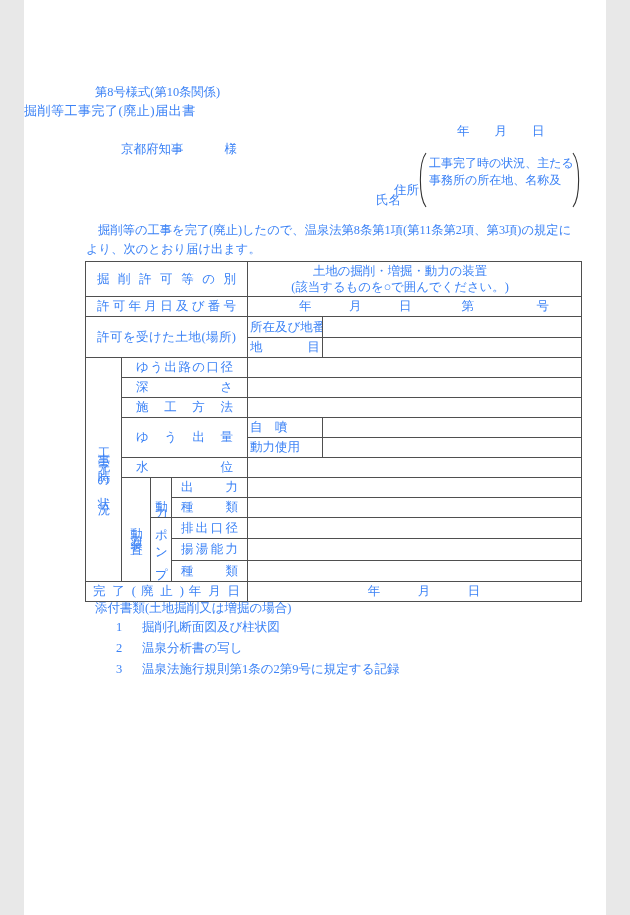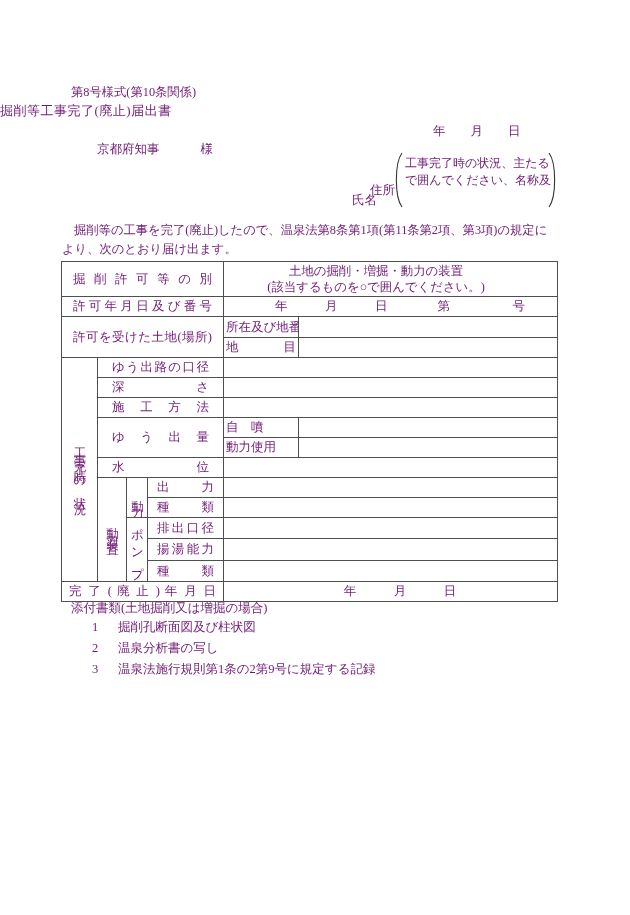--- a/index.html
+++ b/index.html
@@ -1,20 +1,20 @@
 <!DOCTYPE html>
 <html><head>
 <meta charset="utf-8">
 <style>
   html,body { margin:0; padding:0; background:#e8e8e8; }
   .page {
-    position:relative; width:630px; height:915px; margin:0 auto;
+    position:relative; width:582px; height:915px; margin:0 auto;
     background:#ffffff; overflow:hidden;
     font-family:"Liberation Serif","DejaVu Serif",serif;
-    color:#701a75; font-size:12.5px;
+    color:#3b82f6; font-size:12.5px;
   }
   .abs { position:absolute; }
   .form-number { left:71px; top:84px; font-size:12.3px; }
   .doc-title { left:0; top:102px; width:630px; text-align:left; font-size:13px; letter-spacing:0.5px; }
   .date-line { left:433px; top:123px; font-size:12.5px; }
   .addressee { left:97px; top:141px; font-size:12.5px; }
   .honorific { margin-left:41px; }
   .addr-label { font-size:12.5px; }
   .addr-label1 { left:370px; top:158px;margin-top:24px; }
   .addr-label2 { left:352px; top:192px; }
@@ -63,21 +63,21 @@
 
   <div class="abs addr-label addr-label1">住所</div>
   <div class="abs addr-label addr-label2">氏名</div>
   <div class="abs bracket bracket-left">
     <svg width="11" height="56" viewBox="0 0 11 56">
         <path d="M10 1 C 2.5 11, 2.5 45, 10 55" fill="none" stroke="#333" stroke-width="1.1"></path>
       </svg>
   </div>
   <div class="abs addr-note">
     <div>工事完了時の状況、主たる</div>
-    <div>で囲んでください、名称及</div>
+    <div>事務所の所在地、名称及</div>
   </div>
   <div class="abs bracket bracket-right">
     <svg width="11" height="56" viewBox="0 0 11 56">
         <path d="M1 1 C 8.5 11, 8.5 45, 1 55" fill="none" stroke="#333" stroke-width="1.1"></path>
       </svg>
   </div>
 
   <div class="abs para">
     <div class="para-line1">掘削等の工事を完了(廃止)したので、温泉法第8条第1項(第11条第2項、第3項)の規定に</div>
     <div>より、次のとおり届け出ます。</div>

